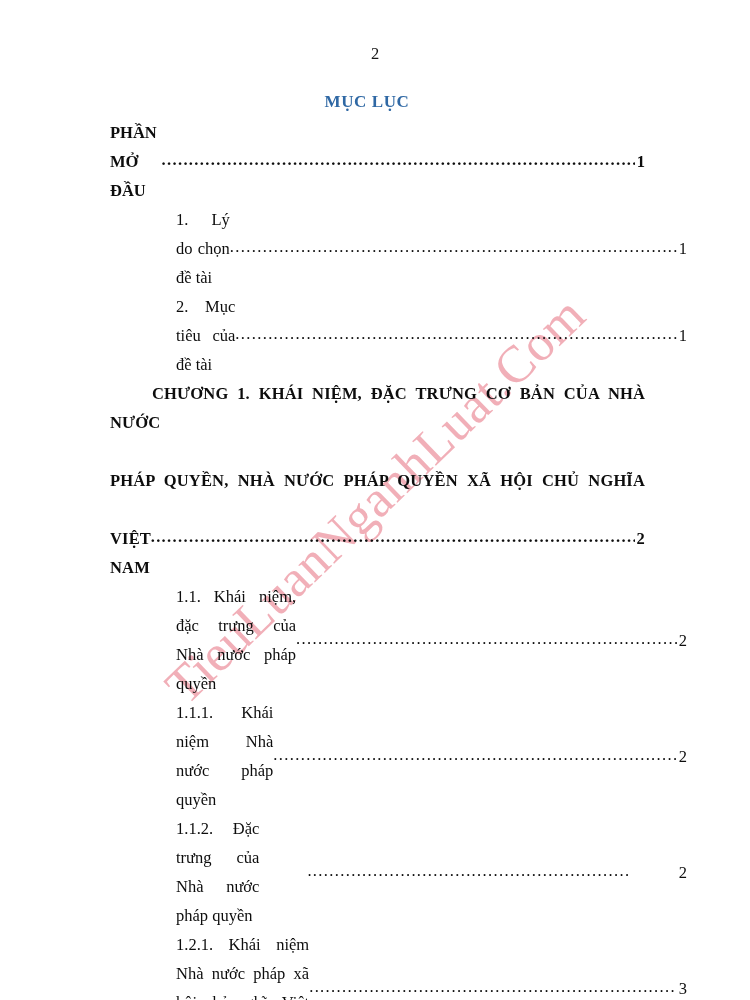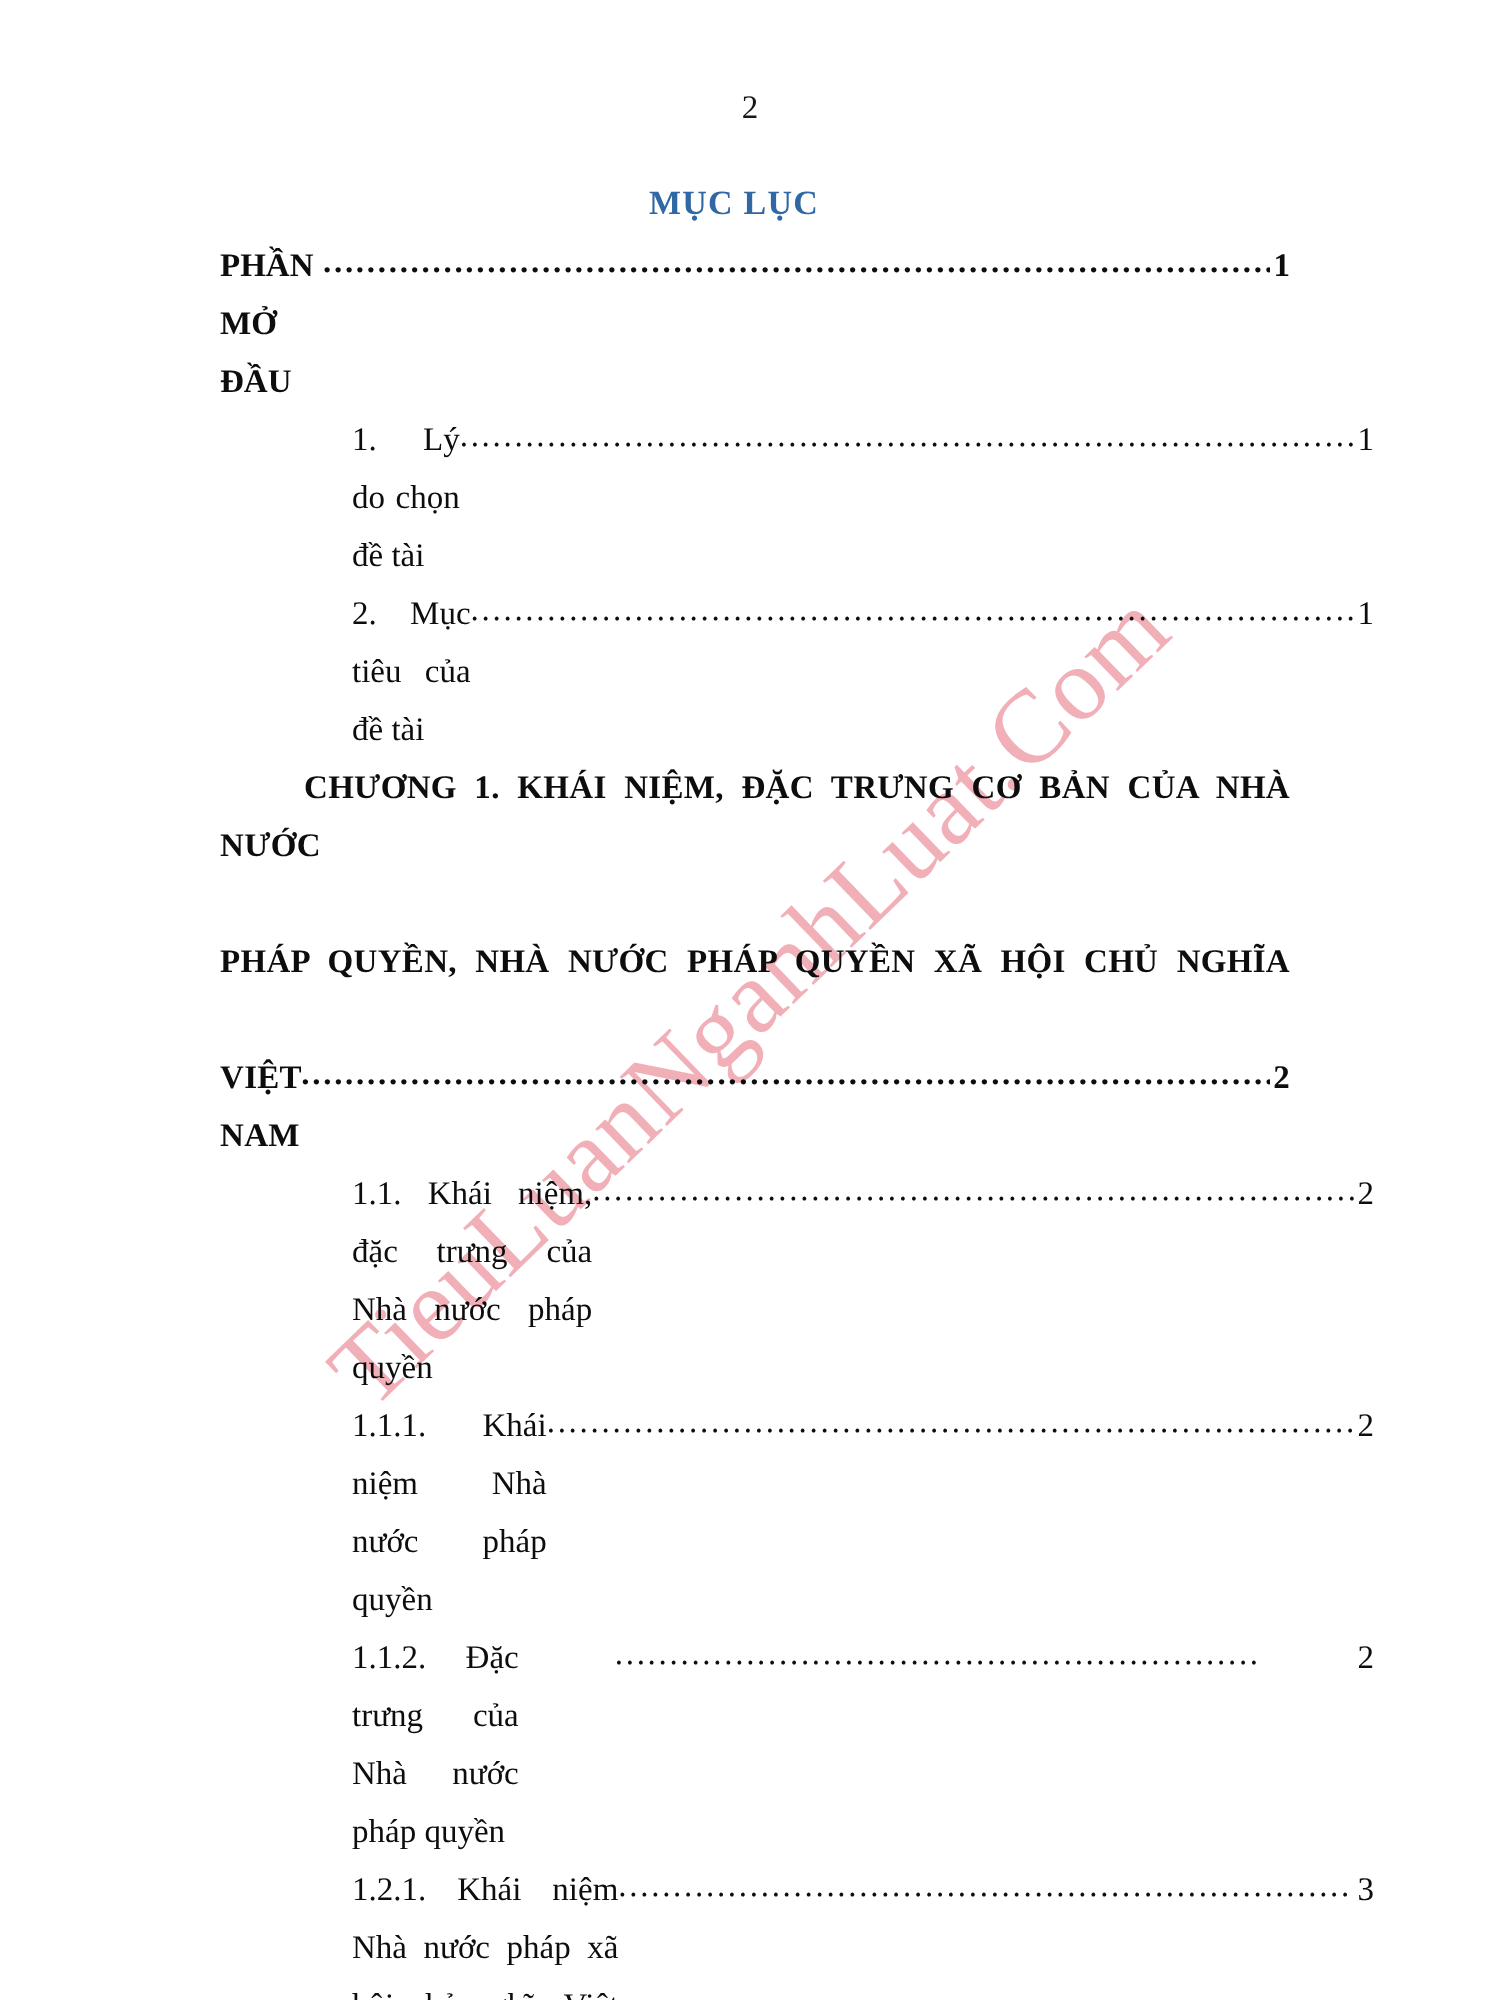--- a/index.html
+++ b/index.html
@@ -98,21 +98,21 @@
   }
 
   .entry.level-1 {
     text-indent: 42px;
     margin-left: 24px;
   }
 
   
   .entry .row {
     display: flex;
-    align-items: flex-start;
+    align-items: center;
     width: 100%;
   }
 
   .entry .label {
     white-space: pre-wrap;
   }
 
   .entry .leader {
     flex: 1 1 auto;
     min-width: 6px;

